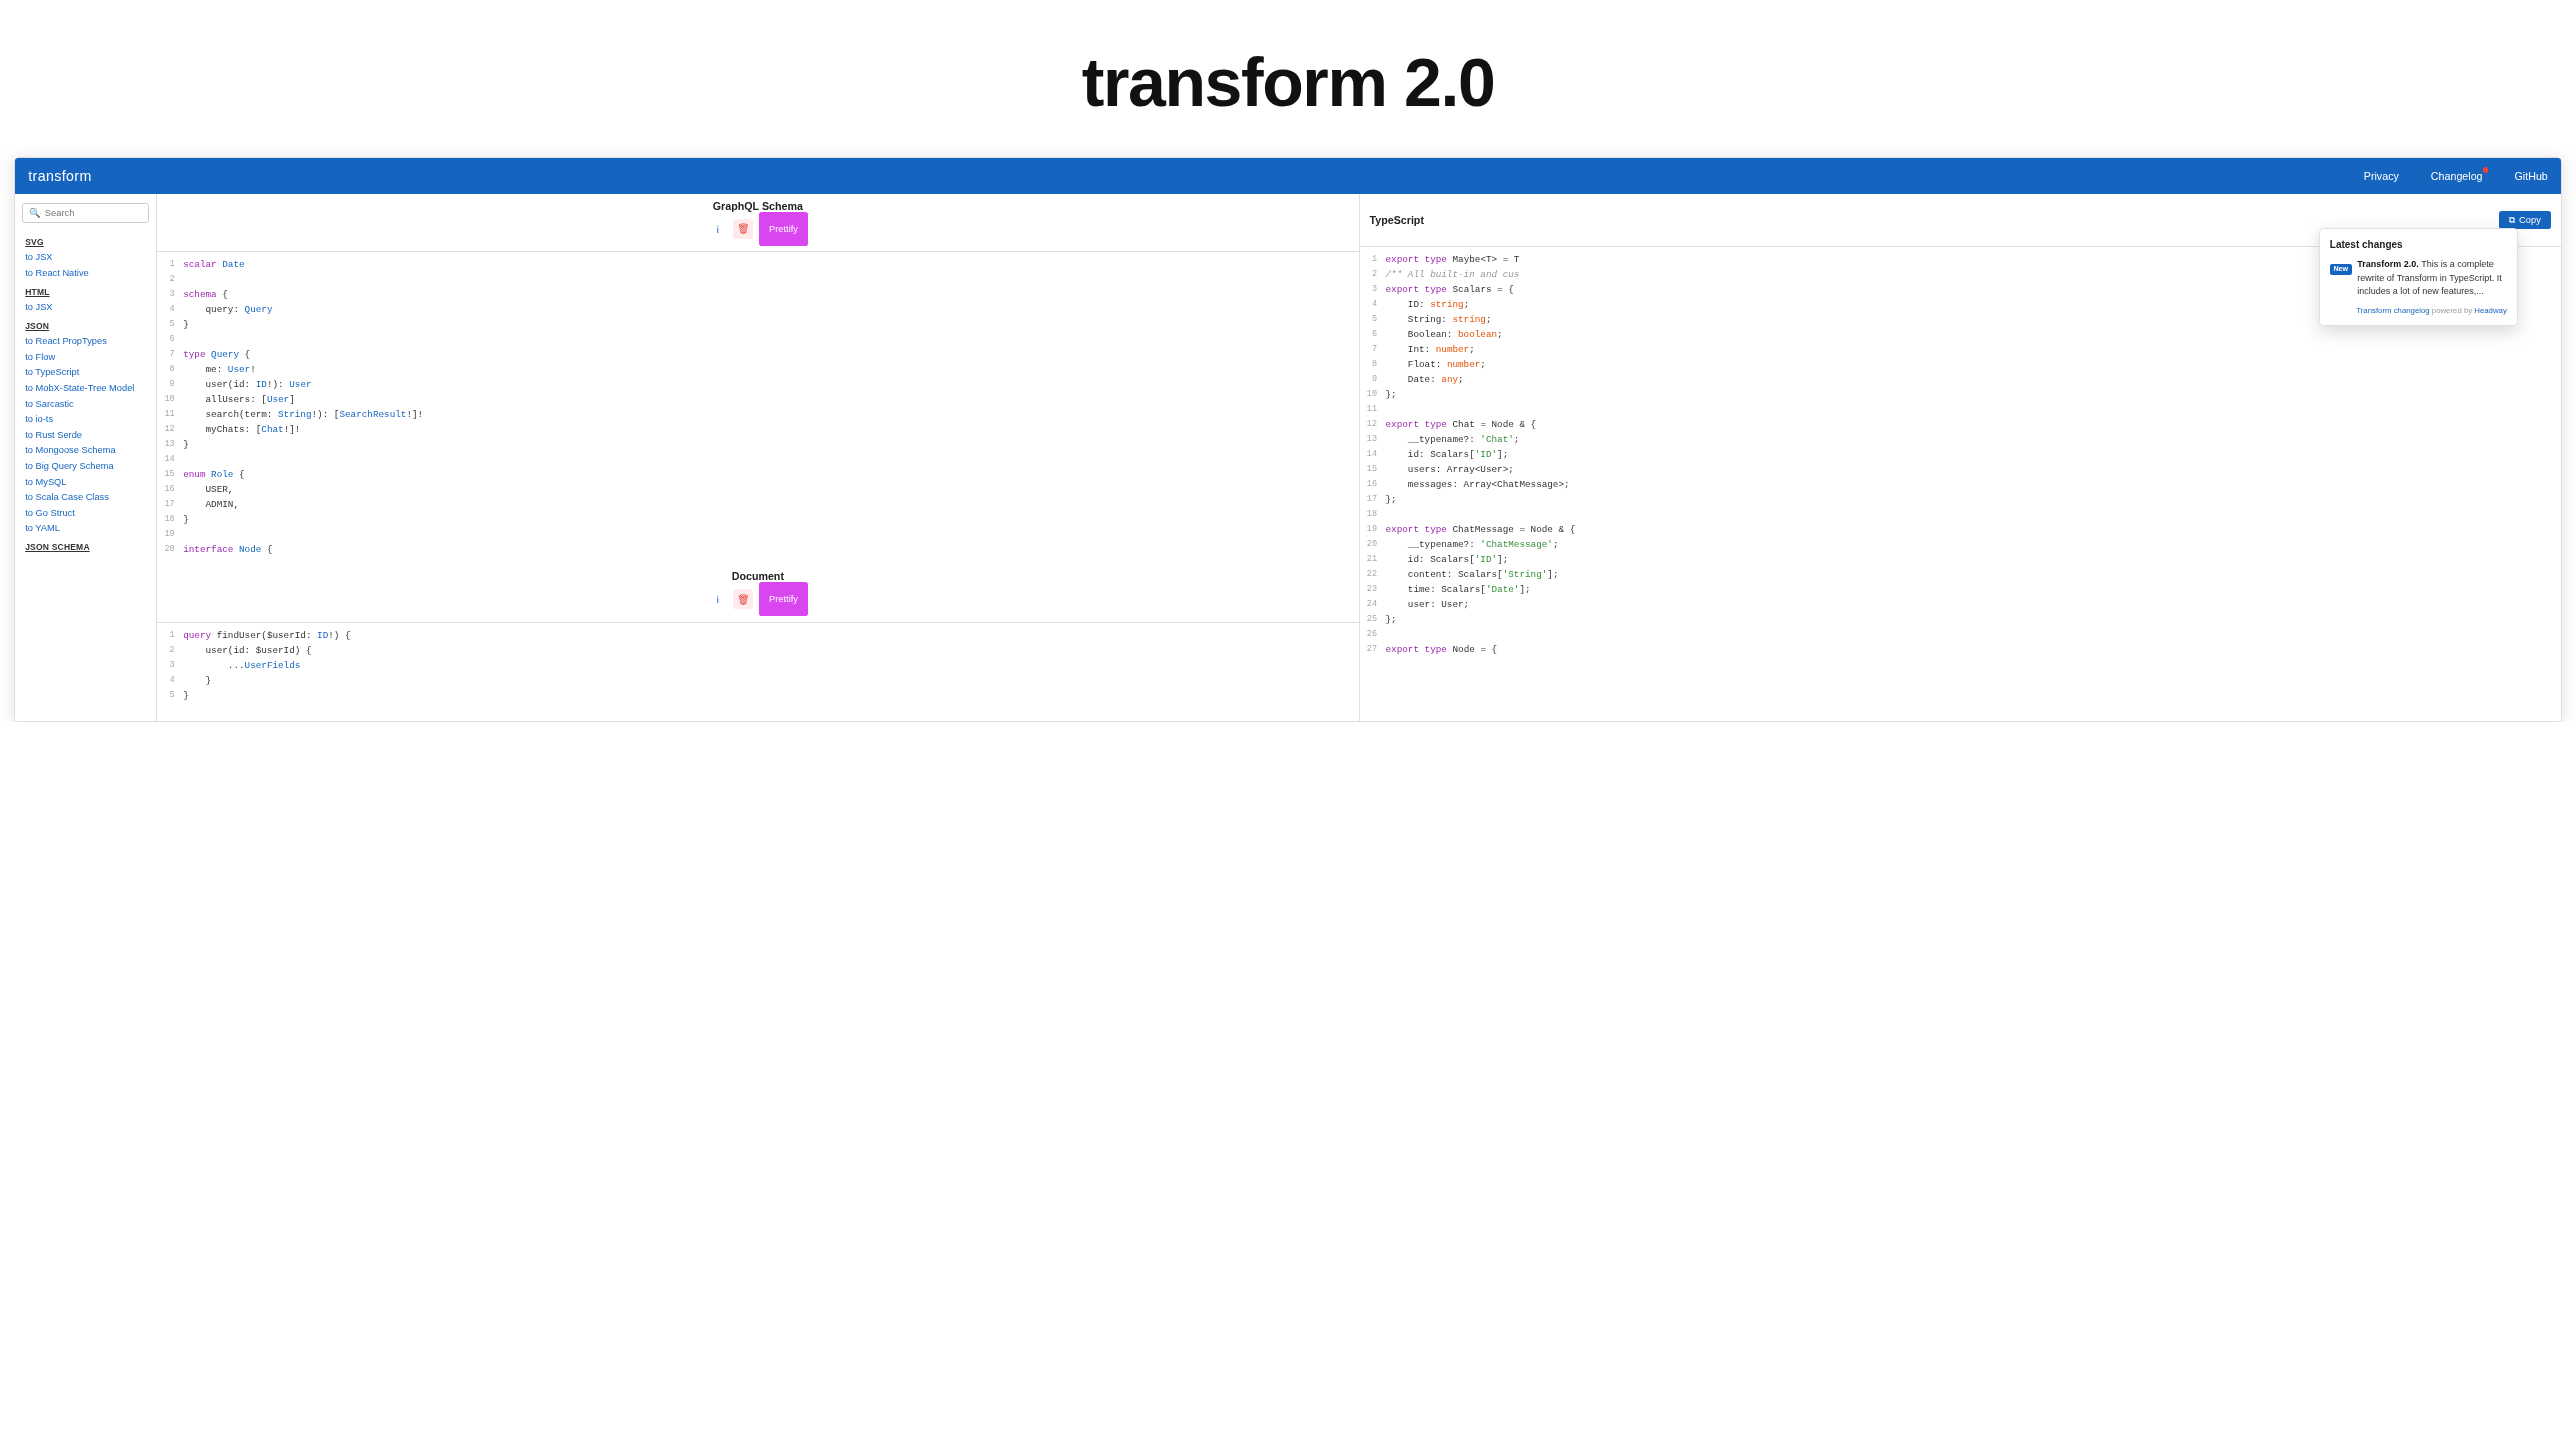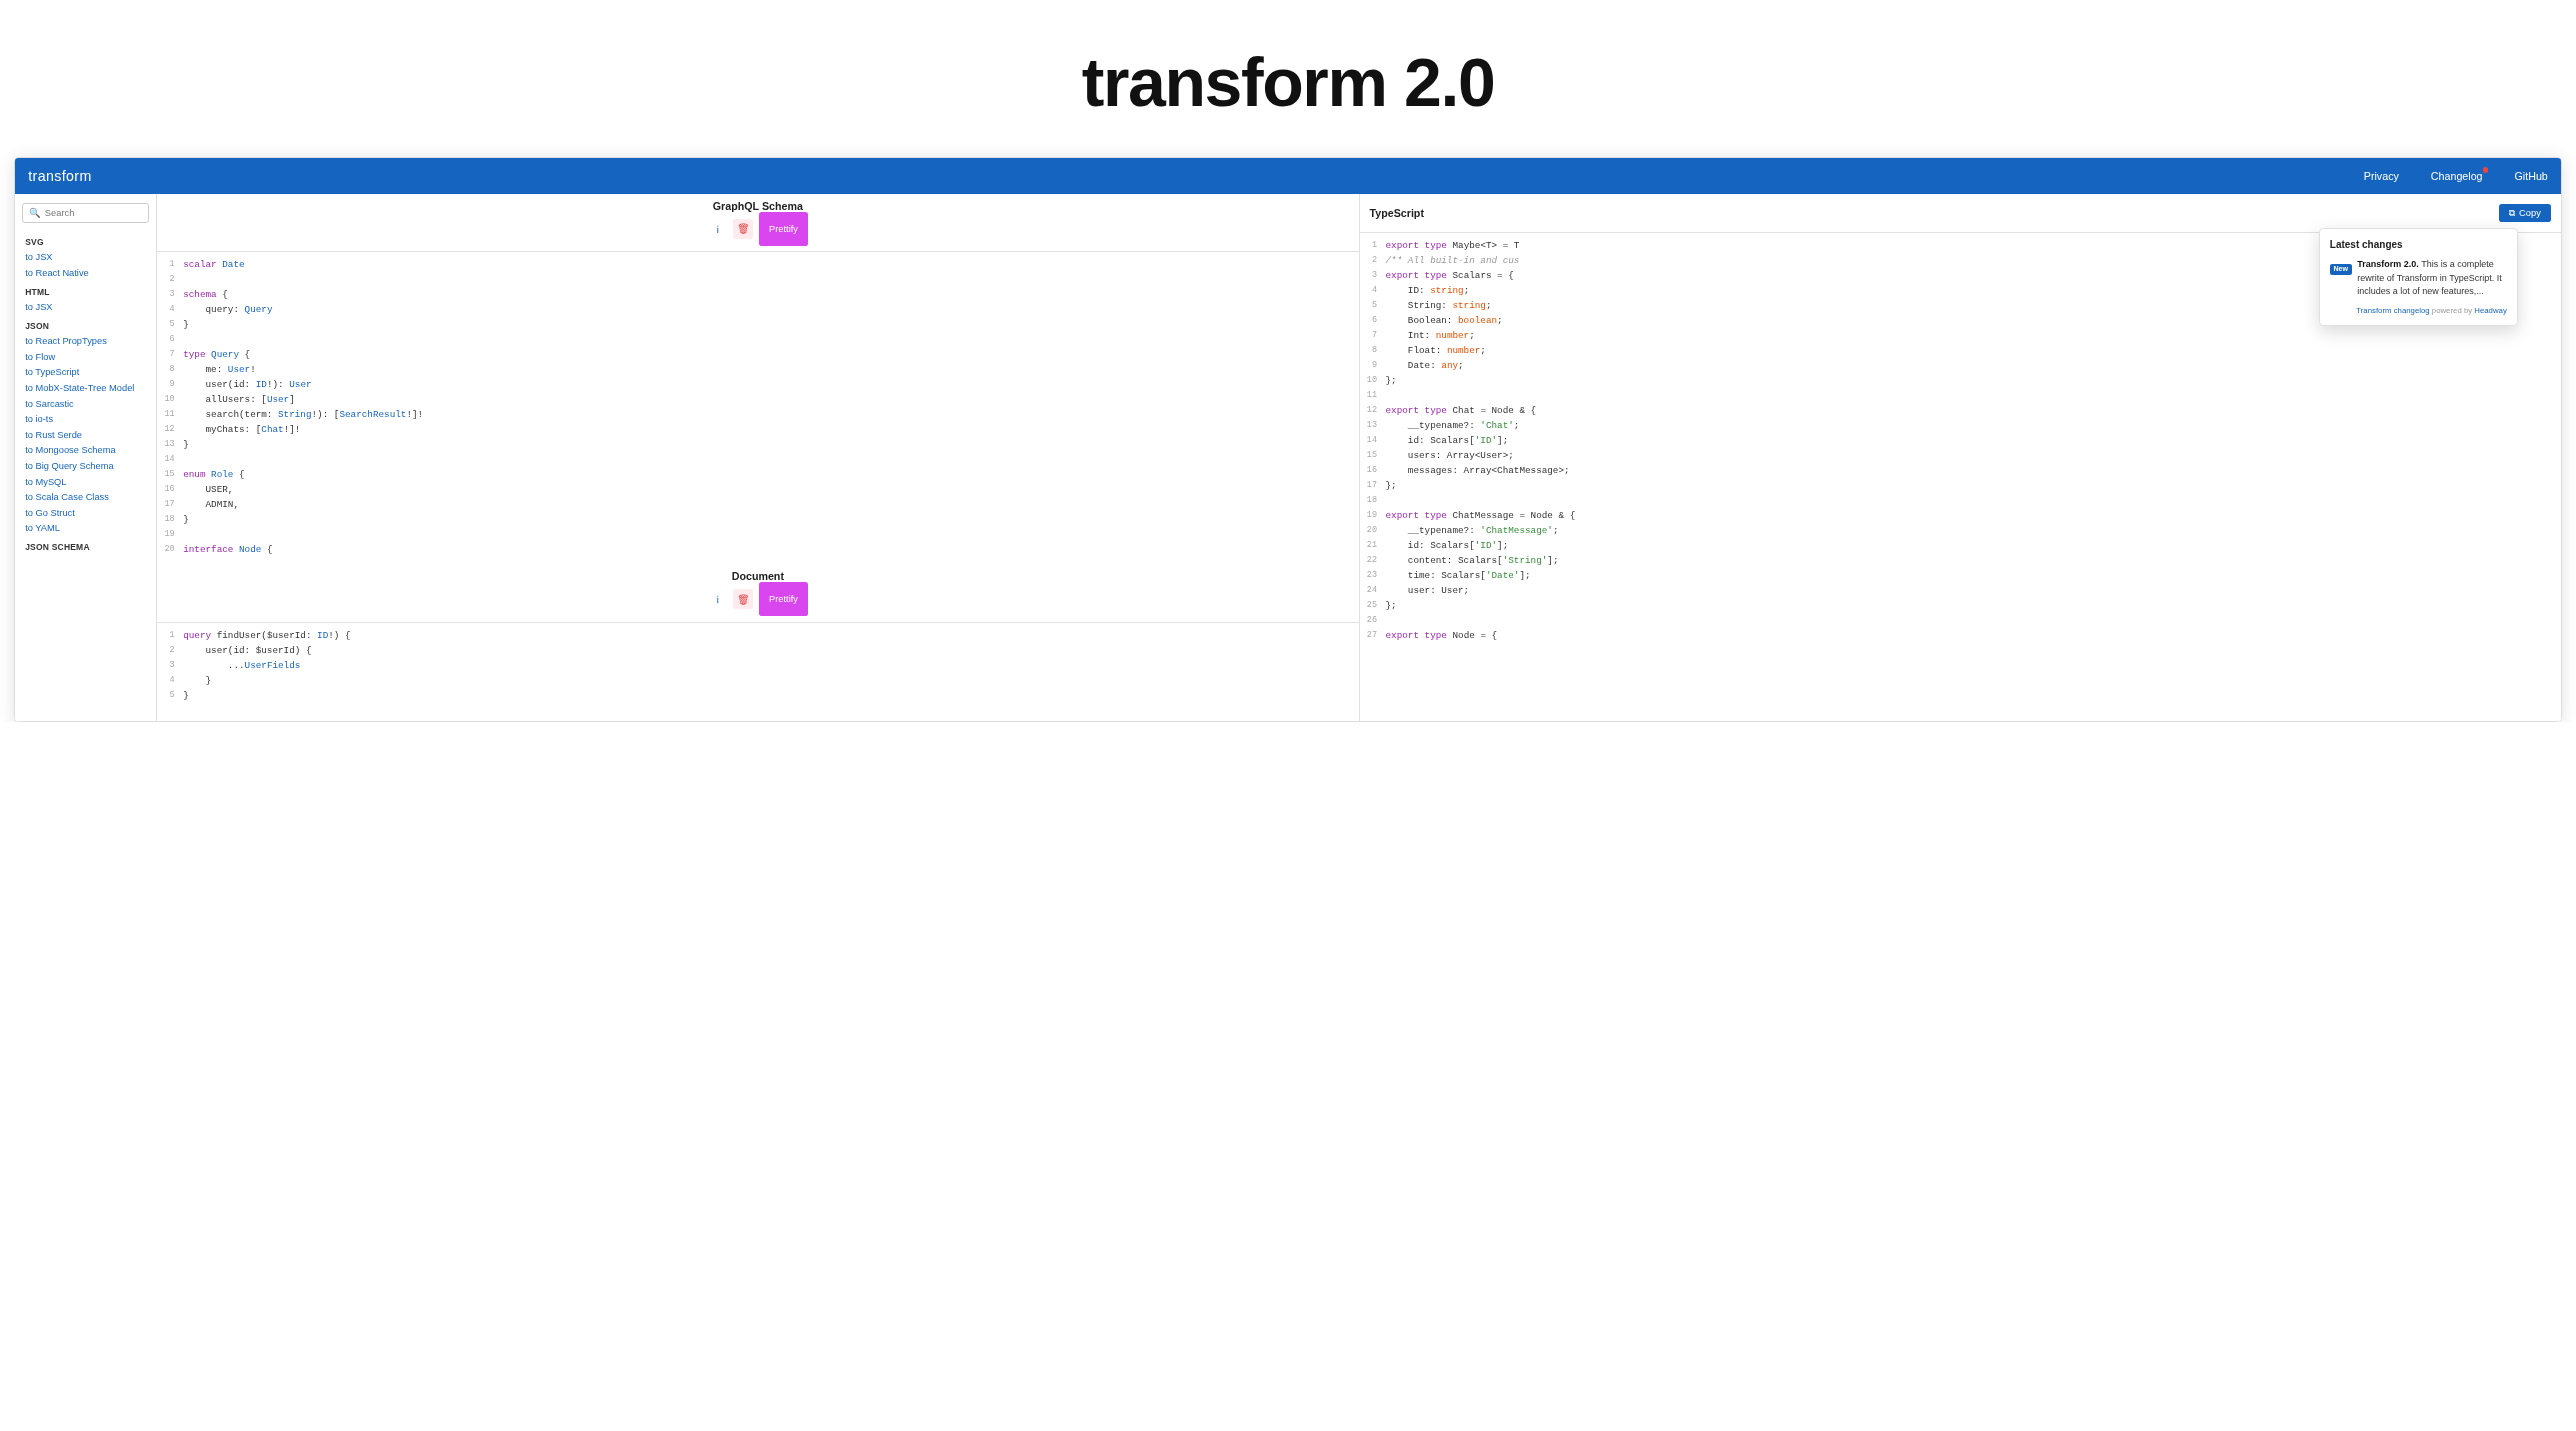--- a/index.html
+++ b/index.html
@@ -103,20 +103,21 @@
     }
     .search-icon-svg { color: #aaa; font-size: 9.3px; }
 
     .sidebar-group-label {
       font-size: 8.5px;
       font-weight: 700;
       color: #333;
       padding: 5.7px 10px 2.8px;
       text-transform: uppercase;
       letter-spacing: 0.2px;
+      text-decoration: underline;
     }
     .sidebar-item {
       font-size: 9.3px;
       color: #1565c0;
       padding: 2.8px 10px;
       cursor: pointer;
     }
 
     
     .editor-area {
@@ -239,21 +240,21 @@
       display: flex;
       flex-direction: column;
       flex: 1;
       min-width: 0;
       position: relative;
     }
     .right-header {
       display: flex;
       align-items: center;
       justify-content: space-between;
-      padding: 10px 10px;
+      padding: 17px 10px;
       border-bottom: 0.7px solid #e0e0e0;
       background: #fff;
       flex-shrink: 0;
     }
 
     
     .changelog-popup {
       position: absolute;
       top: 34px;
       right: 43px;

